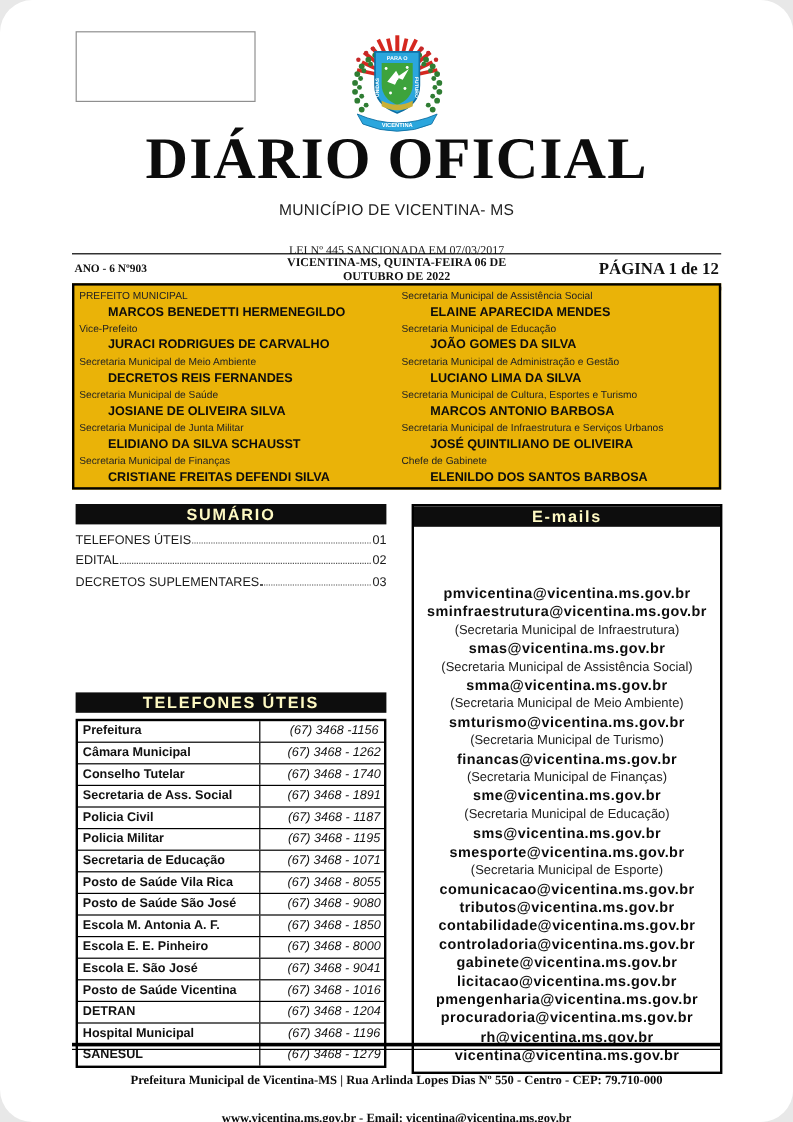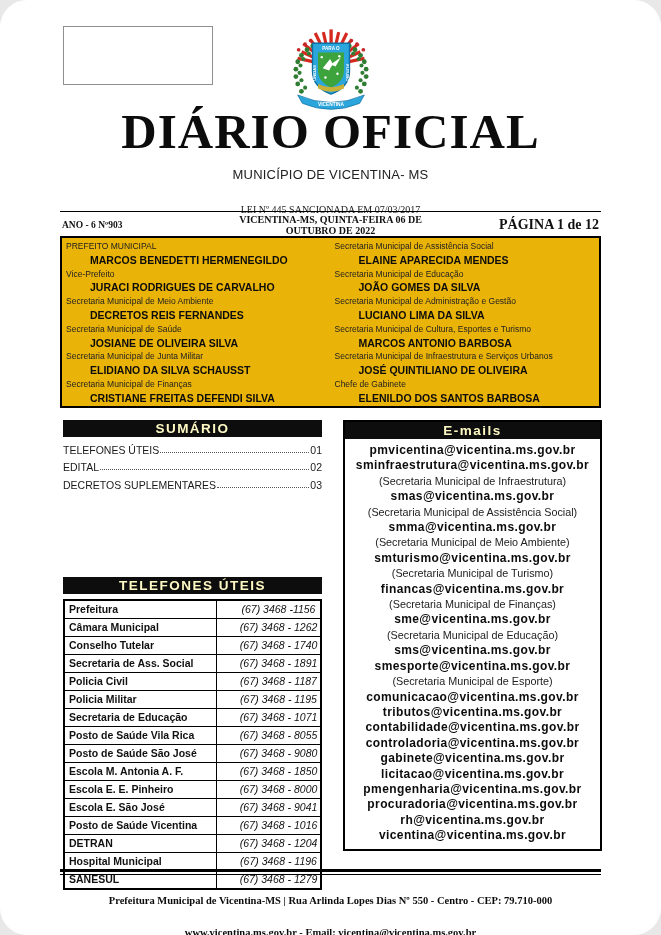--- a/index.html
+++ b/index.html
@@ -41,21 +41,21 @@
   .toc-page{padding-bottom:2px;}
   
   .phones{margin-top:84px;}
   .phone-table{border:2px solid #000;margin-top:5px;}
   .phone-row{display:flex;height:17px;border-bottom:1.5px solid #000;align-items:center;gap:20px;}
   .phone-row:last-child{border-bottom:none;}
   .phone-name{width:152px;border-right:1.5px solid #000;font-weight:bold;font-size:10.5px;padding-left:4px;height:100%;display:flex;align-items:center;box-sizing:border-box;white-space:nowrap;}
   .phone-number{flex:1;font-style:italic;font-size:10.5px;text-align:center;}
   
   .emails-box{border:2.5px solid #000;background:#fff;}
-  .emails-list{padding:4px 1px 5px 1px;text-align:center;}
+  .emails-list{padding:4px 1px 5px 1px;text-align:center;margin-top:44px;}
   .email-address{font-size:12px;font-weight:bold;line-height:15.4px;letter-spacing:.4px;white-space:nowrap;color:#0c0c0c;}
   .email-note{font-size:10.8px;line-height:15.4px;white-space:nowrap;color:#222;}
   
   .footer{position:absolute;top:869px;left:60px;width:541px;text-align:center;font-family:"Liberation Serif",serif;font-weight:bold;color:#0c0c0c;}
   .footer-rule{border-top:3.5px solid #000;border-bottom:1px solid #000;height:2px;}
   .footer-line{font-size:10.5px;line-height:13px;margin-top:19px;}
   .footer-line:first-of-type{margin-top:3px;}
 </style>
 </head>
 <body>

